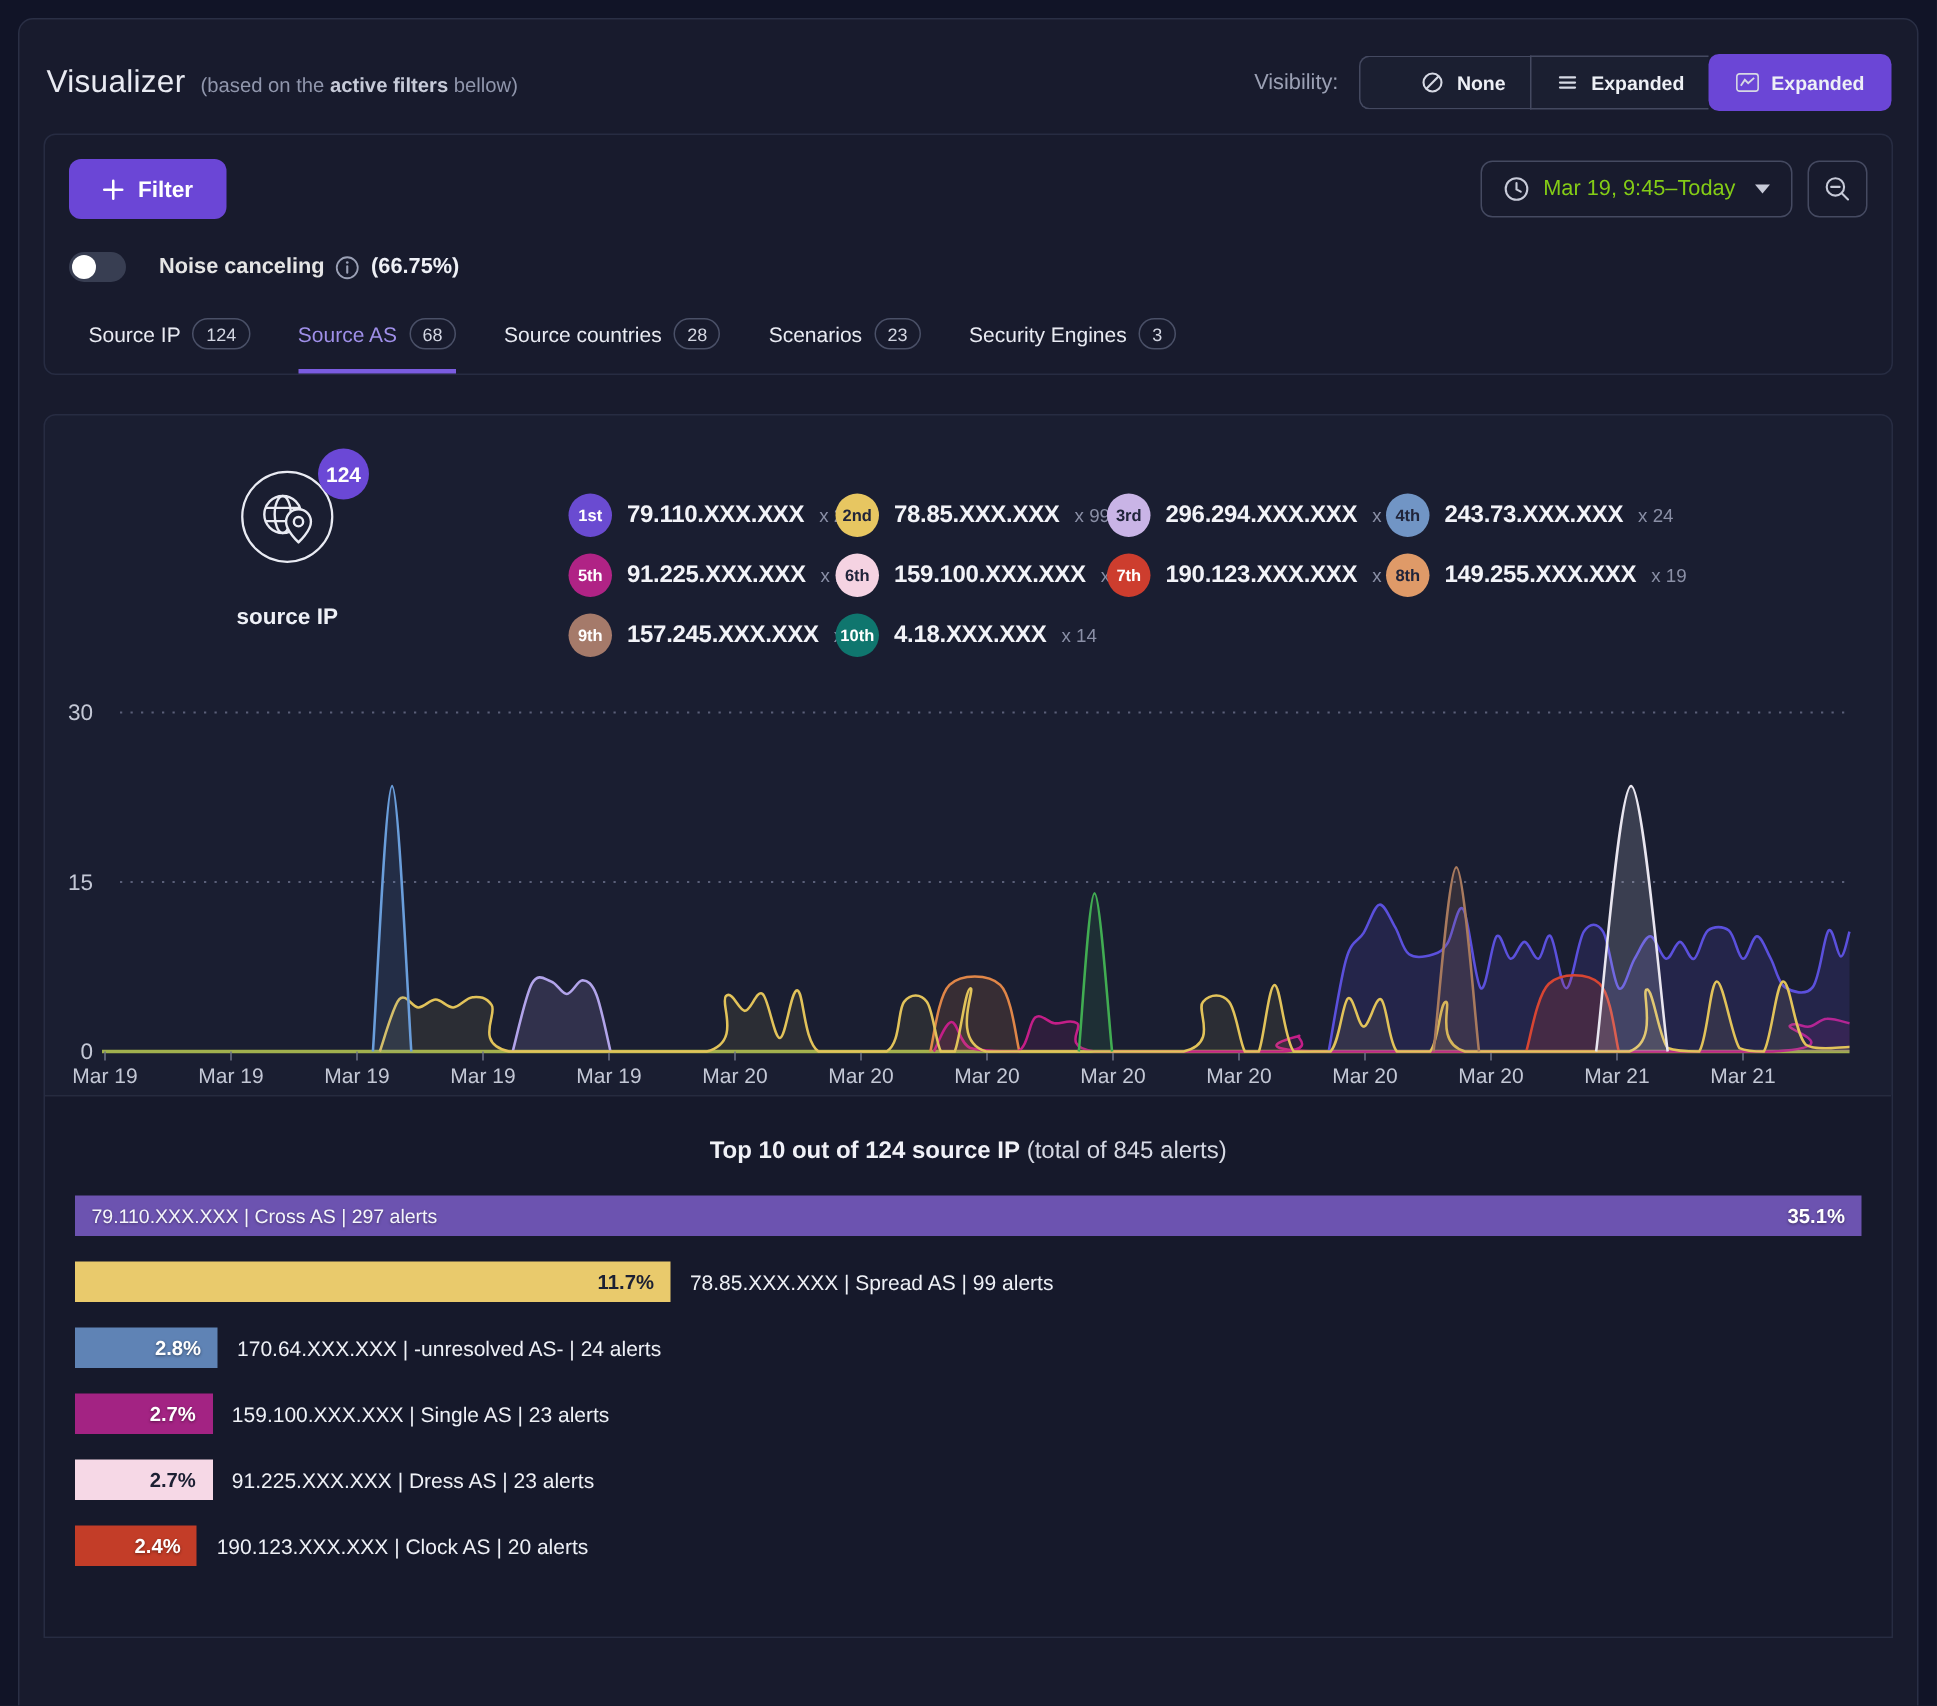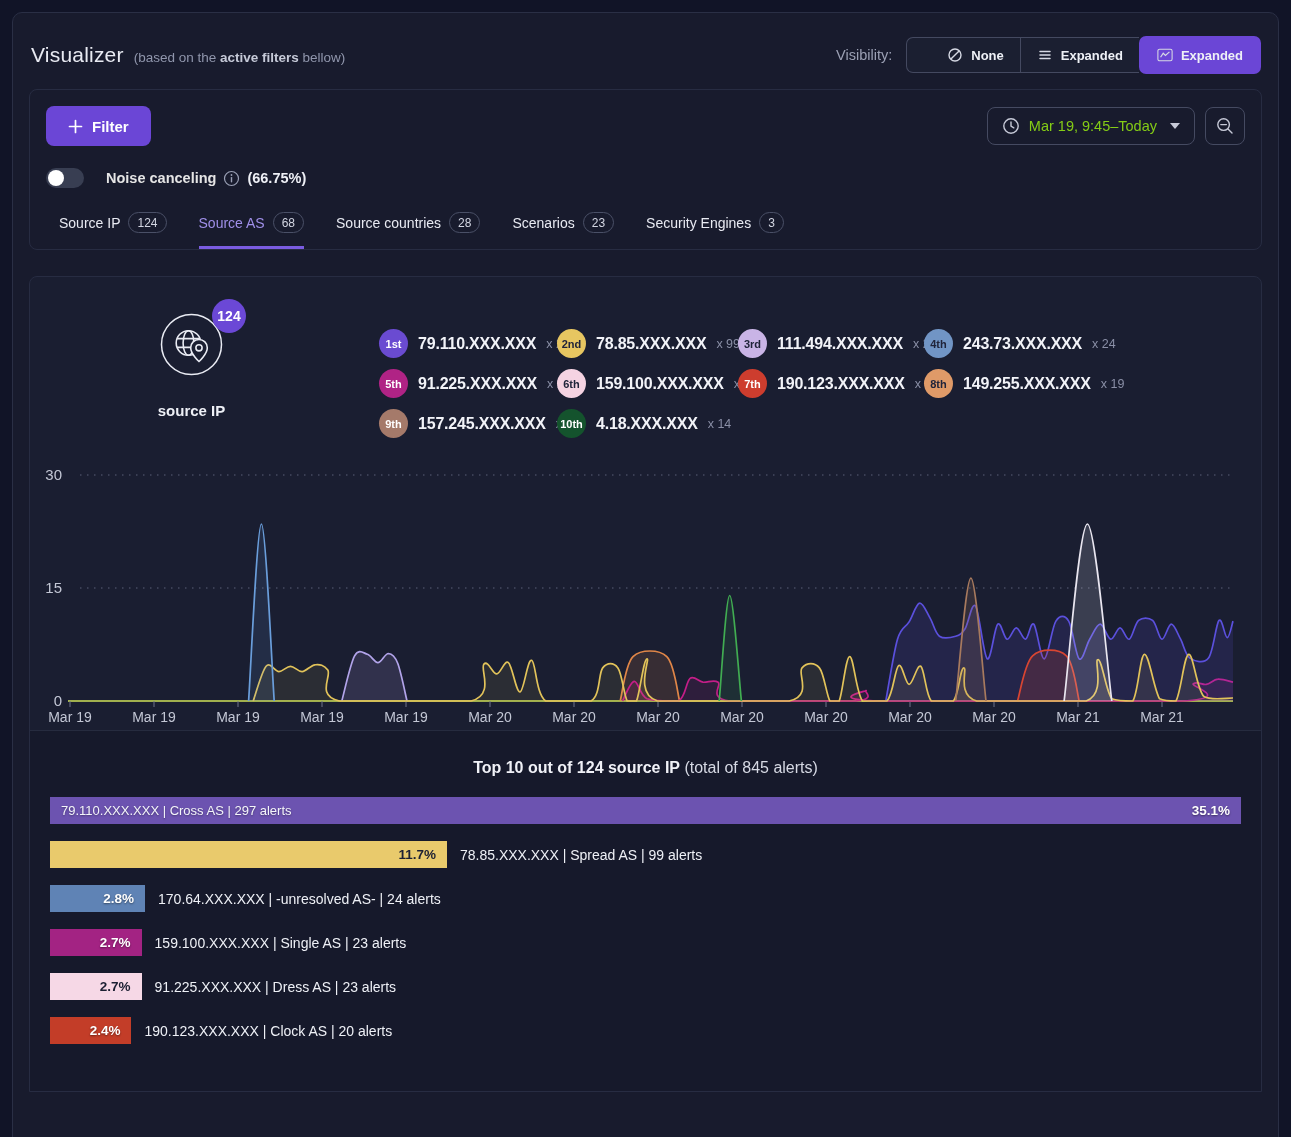--- a/index.html
+++ b/index.html
@@ -236,21 +236,21 @@
             <span class="legend-ip">79.110.XXX.XXX</span>
             <span class="legend-count">x 297</span>
           </div>
           <div class="legend-item">
             <span class="rank-badge dark" style="background: rgb(231, 198, 97);">2nd</span>
             <span class="legend-ip">78.85.XXX.XXX</span>
             <span class="legend-count">x 99</span>
           </div>
           <div class="legend-item">
             <span class="rank-badge dark" style="background: rgb(201, 180, 230);">3rd</span>
-            <span class="legend-ip">111.494.XXX.XXX</span>
+            <span class="legend-ip">296.294.XXX.XXX</span>
             <span class="legend-count">x 26</span>
           </div>
           <div class="legend-item">
             <span class="rank-badge dark" style="background: rgb(113, 149, 197);">4th</span>
             <span class="legend-ip">243.73.XXX.XXX</span>
             <span class="legend-count">x 24</span>
           </div>
           <div class="legend-item">
             <span class="rank-badge" style="background: rgb(176, 35, 133);">5th</span>
             <span class="legend-ip">91.225.XXX.XXX</span>
@@ -270,21 +270,21 @@
             <span class="rank-badge dark" style="background: rgb(223, 154, 104);">8th</span>
             <span class="legend-ip">149.255.XXX.XXX</span>
             <span class="legend-count">x 19</span>
           </div>
           <div class="legend-item">
             <span class="rank-badge" style="background: rgb(165, 122, 106);">9th</span>
             <span class="legend-ip">157.245.XXX.XXX</span>
             <span class="legend-count">x 16</span>
           </div>
           <div class="legend-item">
-            <span class="rank-badge" style="background: #14532d;">10th</span>
+            <span class="rank-badge" style="background: #0f766e;">10th</span>
             <span class="legend-ip">4.18.XXX.XXX</span>
             <span class="legend-count">x 14</span>
           </div>
         </div>
     </div>
 
     <div class="chart-wrap">
       <svg id="timeline" width="1205" height="268" viewBox="0 0 1205 268">
           <line x1="42" y1="15" x2="1195" y2="15" stroke="#5a5f78" stroke-width="1.2" stroke-dasharray="1.5 5.5"></line>
           <text x="24" y="20" text-anchor="end" fill="#c3c7d5" font-size="15">30</text>

